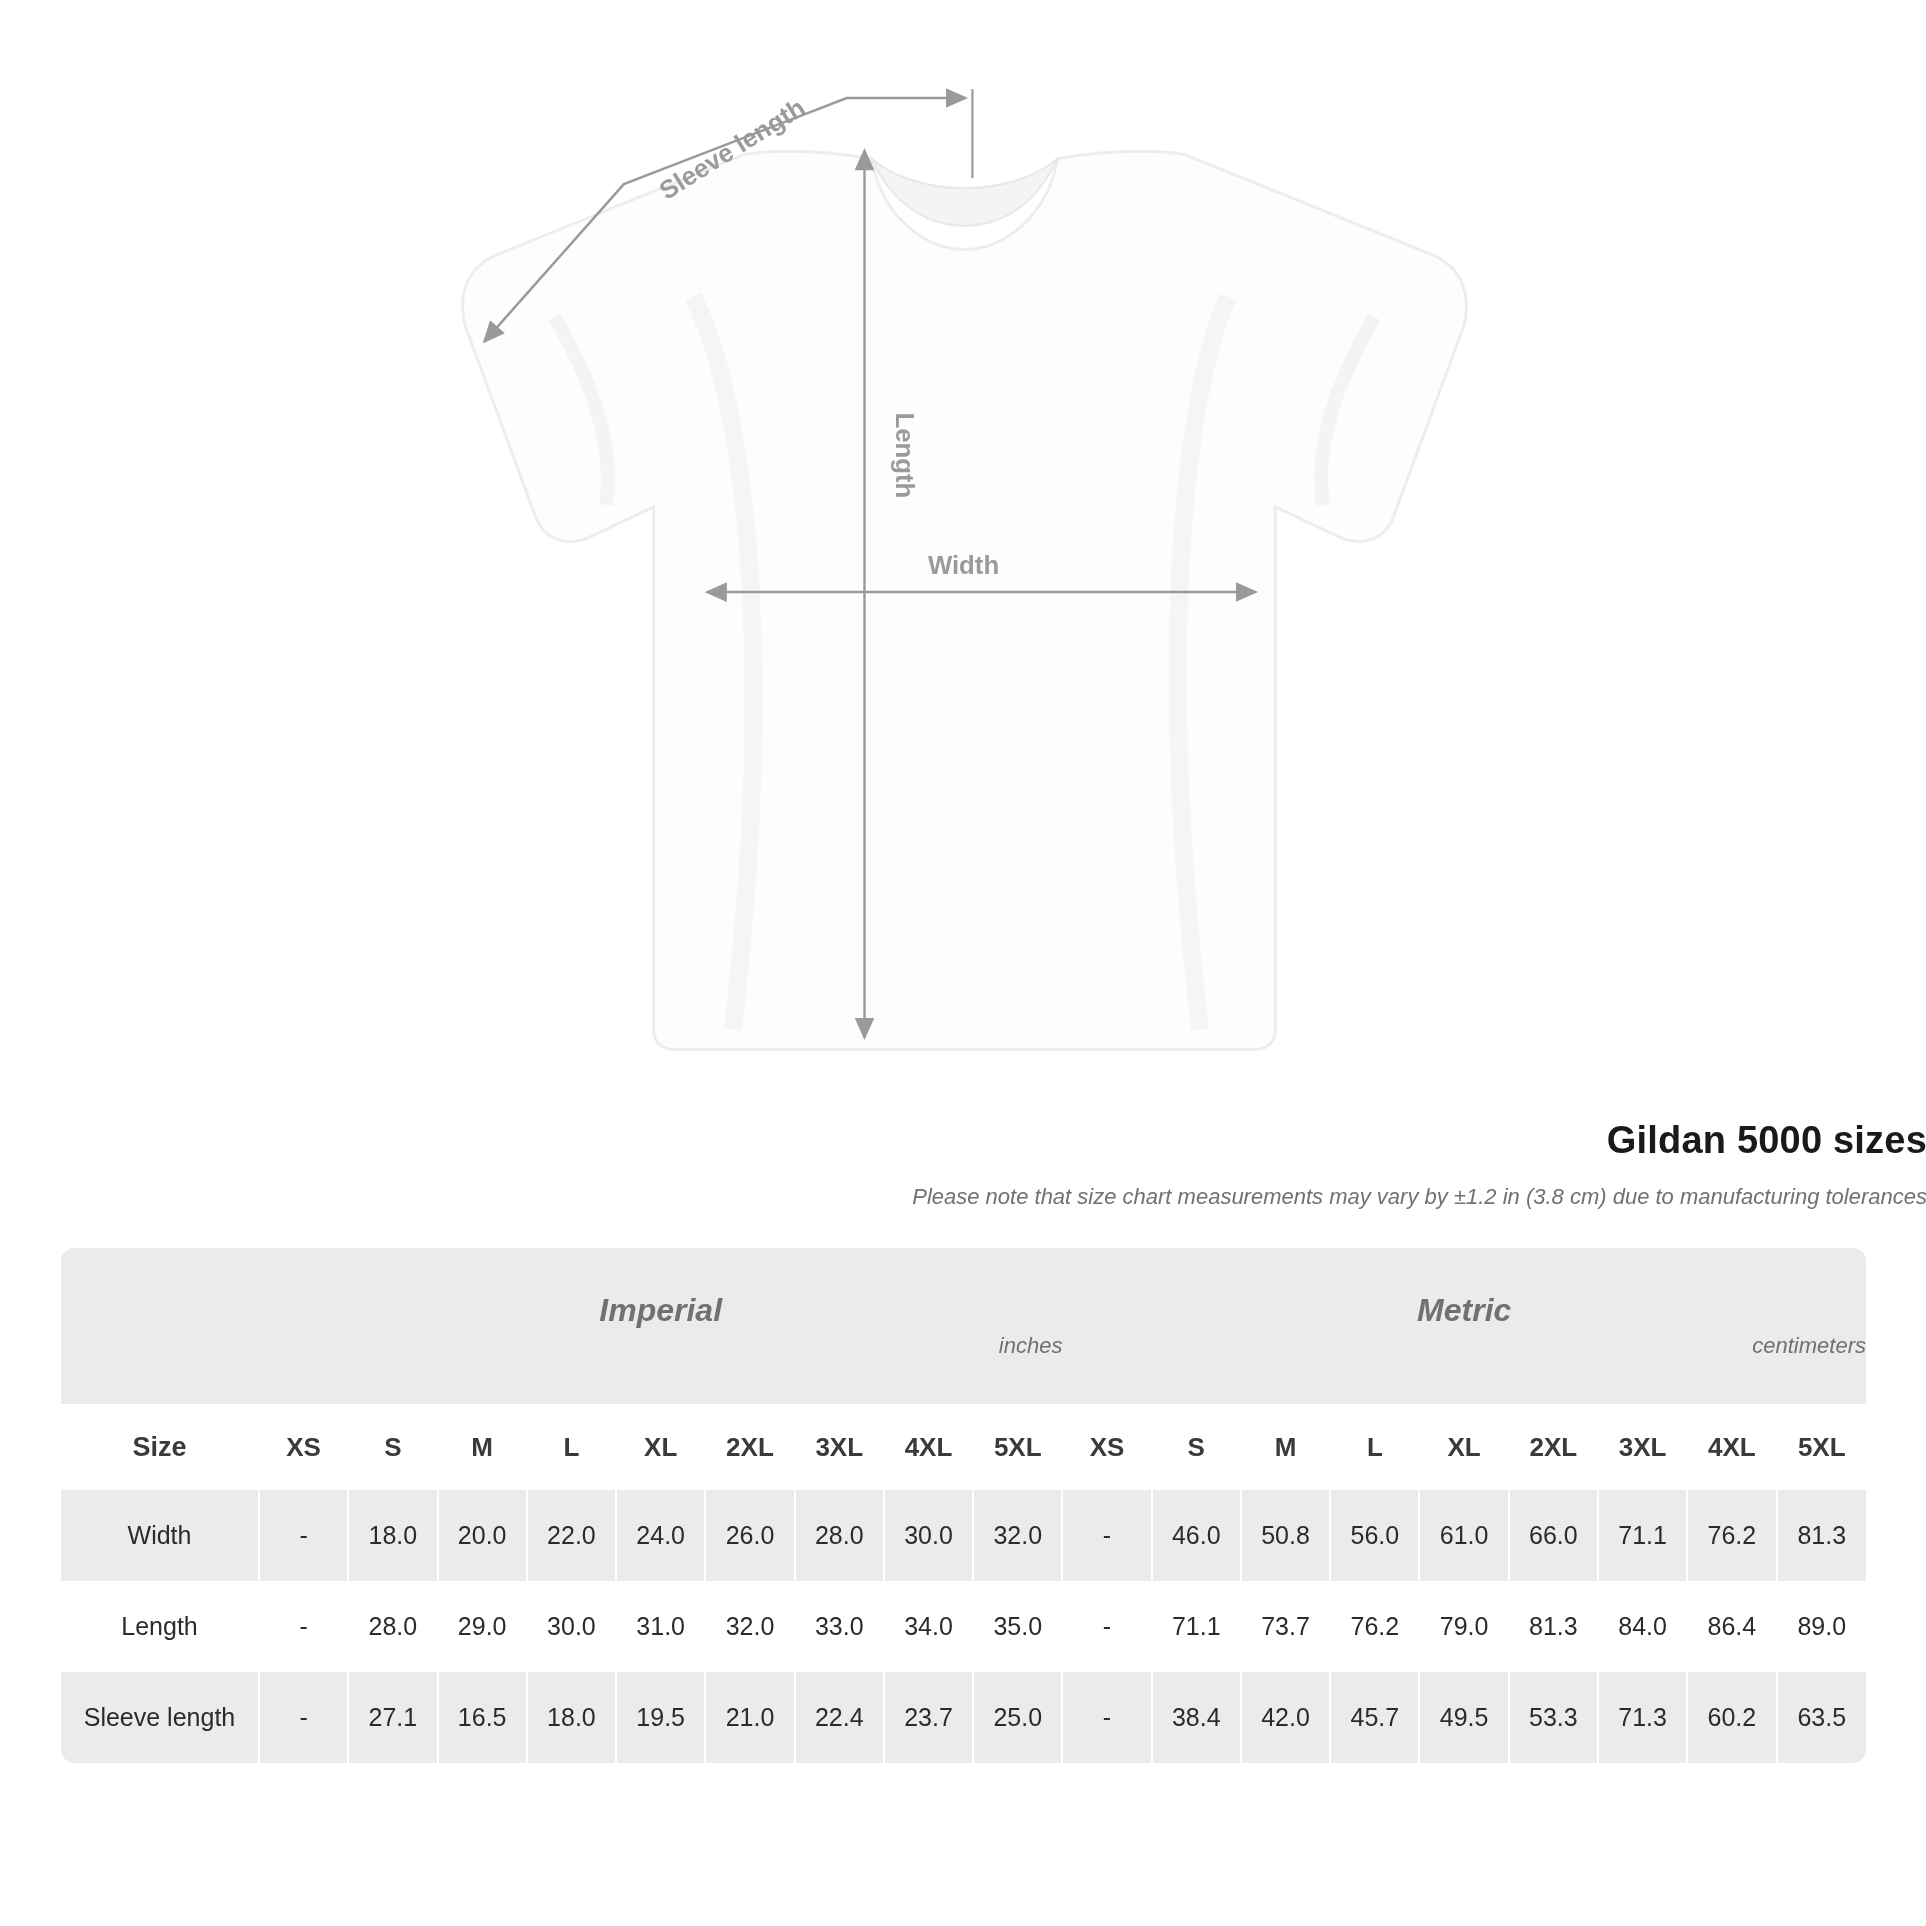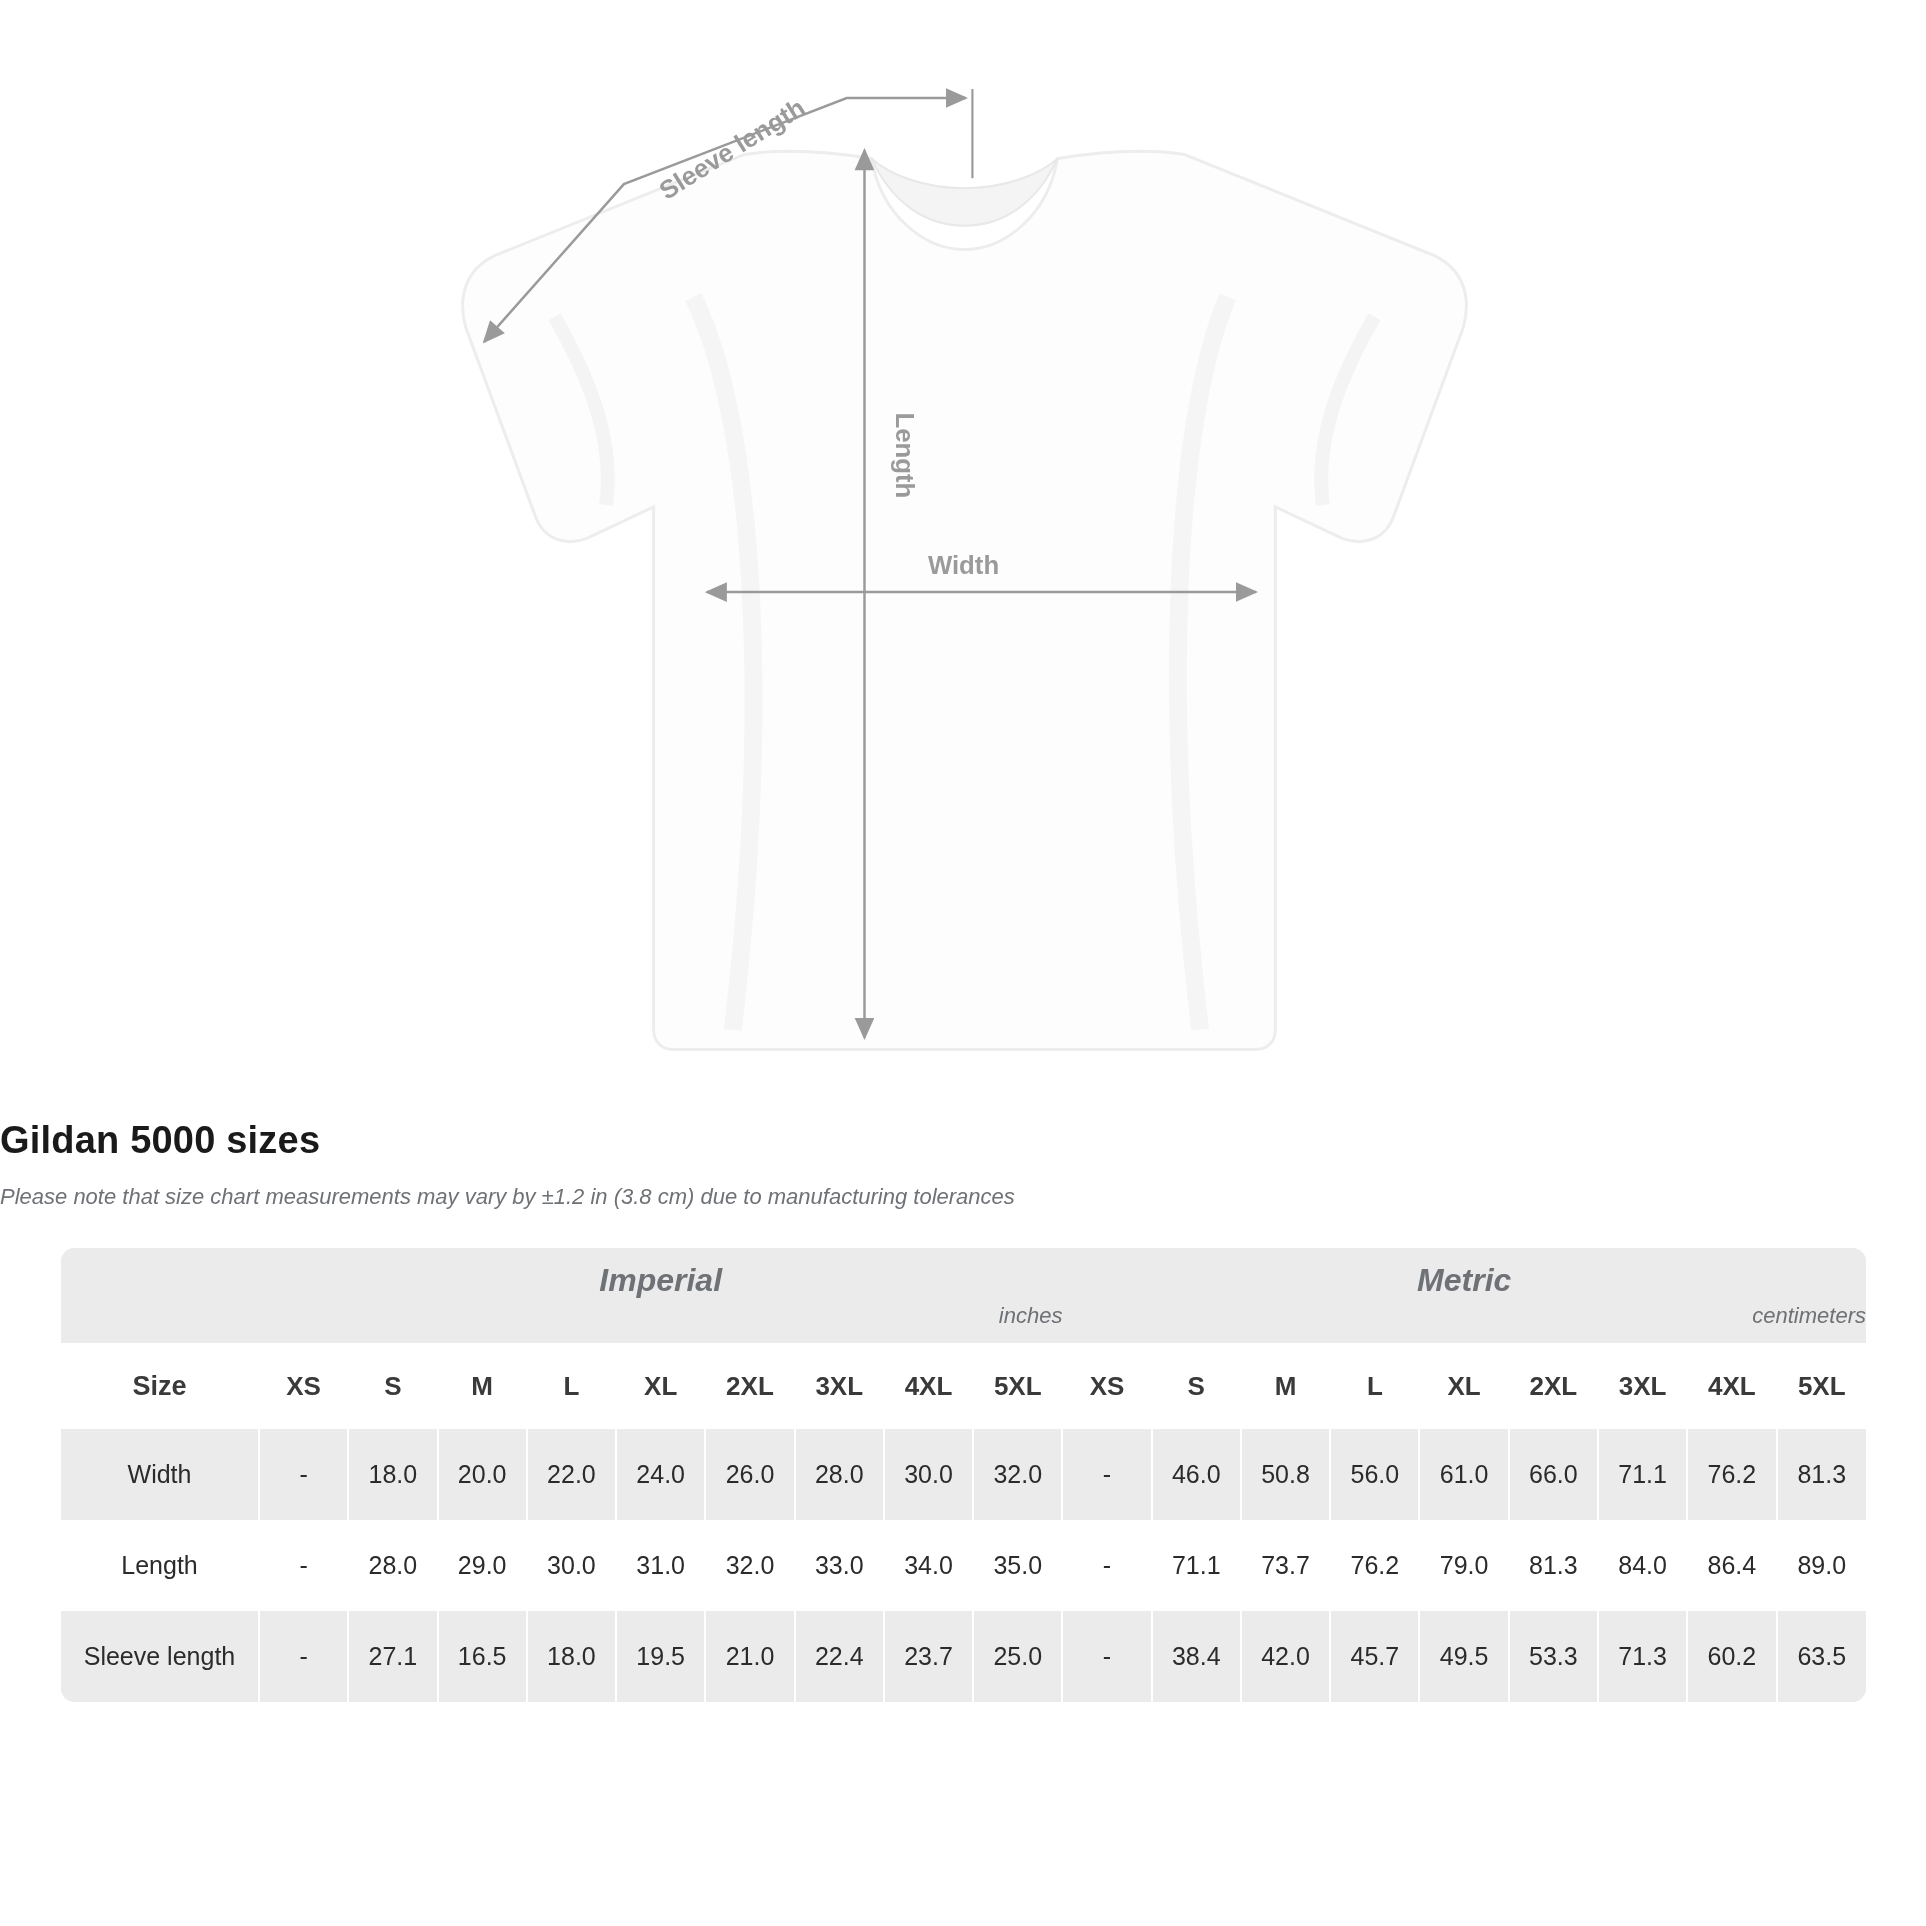--- a/index.html
+++ b/index.html
@@ -27,21 +27,21 @@
     position: relative;
     width: 1927px;
     height: 1099px;
   }
   .illustration svg {
     display: block;
   }
 
   
   .title-block {
-    text-align: left;
+    text-align: right;
     margin-top: 20px;
   }
   .chart-title {
     font-size: 38px;
     font-weight: bold;
     color: #1a1a1a;
     letter-spacing: 0.2px;
   }
   .chart-note {
     font-size: 22px;
@@ -71,21 +71,21 @@
     padding: 0;
     height: 91px;
     vertical-align: middle;
     border-left: 2px solid #ffffff;
   }
   table.size-table tr > *:first-child {
     border-left: none;
   }
   tr.unit-row > th {
     border-left: none;
-    height: 95px;
+    height: 156px;
     background: #ebebeb;
   }
   .unit-name {
     font-size: 32px;
     font-style: italic;
     font-weight: bold;
     color: #6e7175;
     line-height: 1.25;
   }
   .unit-sub {

